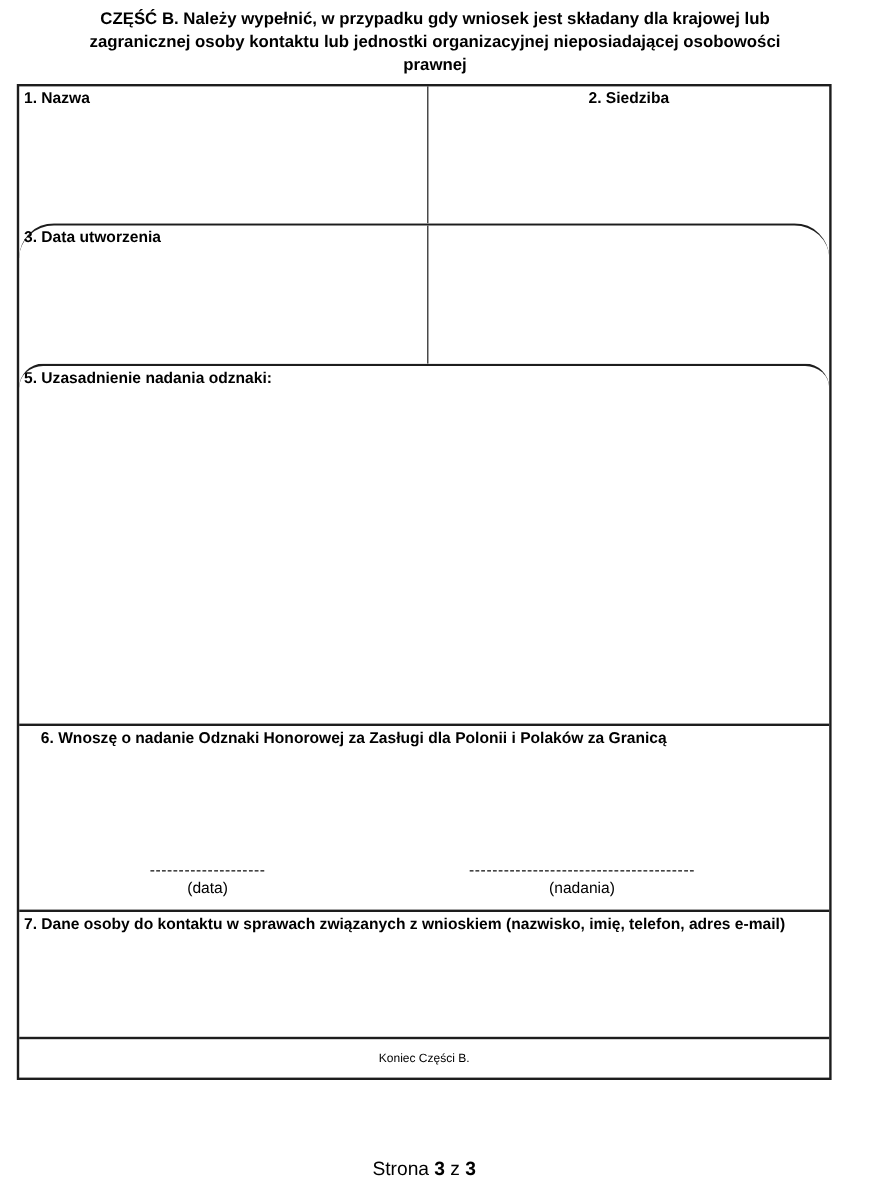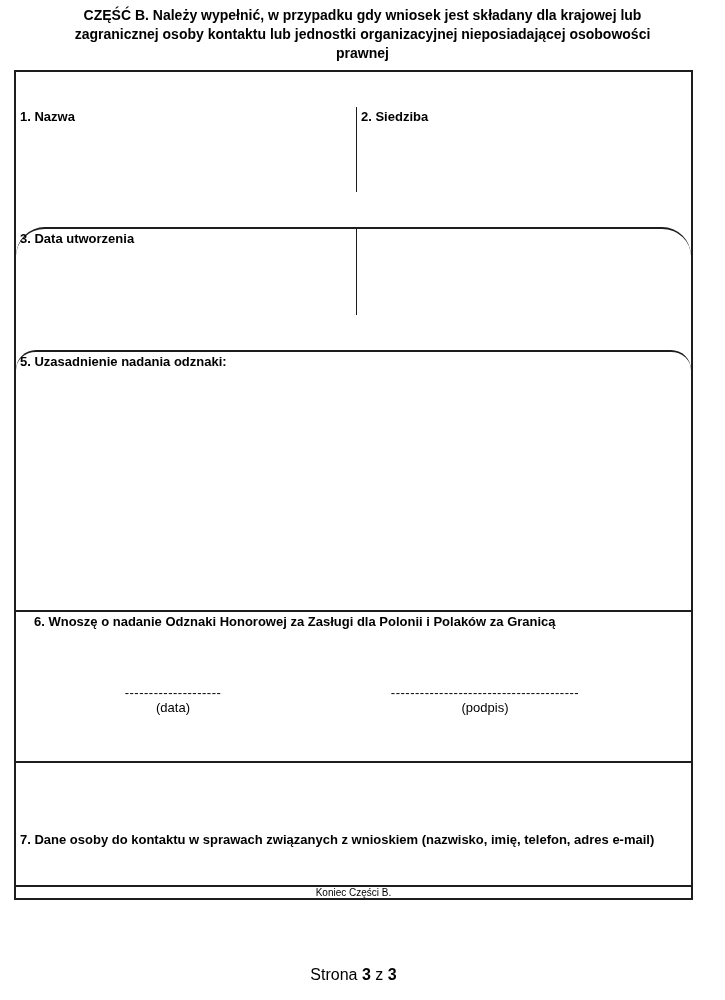--- a/index.html
+++ b/index.html
@@ -30,39 +30,38 @@
     height: 830px;
     border: 2px solid #1d1d1d;
     box-sizing: border-box;
     display: flex;
     flex-direction: column;
   }
   .row {
     display: flex;
     box-sizing: border-box;
     border-top: 2px solid #1d1d1d;
-    margin-top: 35px;
   }
   .row:first-child { border-top: none; }
   .cell {
     box-sizing: border-box;
     padding: 2px 4px;
     font-weight: bold;
     font-size: 13px;
     line-height: 16px;
     display: flex;
     flex-direction: column;
   }
   .c1 { width: 341px; border-right: 1.5px solid #1d1d1d; }
-  .c2 { flex: 1; }
+  .c2 { flex: 1; align-items: center; }
   .r1 { height: 114px; }
   .r2 { height: 117px; border-radius: 29px; }
   .r3 { height: 300px; border-radius: 20px; }
   .r4 { height: 155px; position: relative; }
-  .r5 { height: 118px; align-items: flex-end; }
+  .r5 { height: 106px; }
   .r6 { flex: 1; }
   .full { width: 100%; }
   .indent-label { padding-left: 14px; }
   .blank { flex: 1; }
   .sig {
     position: absolute;
     text-align: center;
     font-weight: normal;
     font-size: 13px;
     line-height: 15px;
@@ -132,21 +131,21 @@
       <div class="cell full">
         <span class="indent-label">6. Wnoszę o nadanie Odznaki Honorowej za Zasługi dla Polonii i Polaków za Granicą</span>
         <div class="blank"></div>
       </div>
       <div class="sig sig-date">
         <span class="dashes">--------------------</span>
         <span>(data)</span>
       </div>
       <div class="sig sig-podpis">
         <span class="dashes">---------------------------------------</span>
-        <span>(podpis)</span>
+        <span>(nadania)</span>
       </div>
     </div>
 
     <div class="row r5">
       <div class="cell full">
         <span>7. Dane osoby do kontaktu w sprawach związanych z wnioskiem (nazwisko, imię, telefon, adres e-mail)</span>
         <div class="blank"></div>
       </div>
     </div>
 

